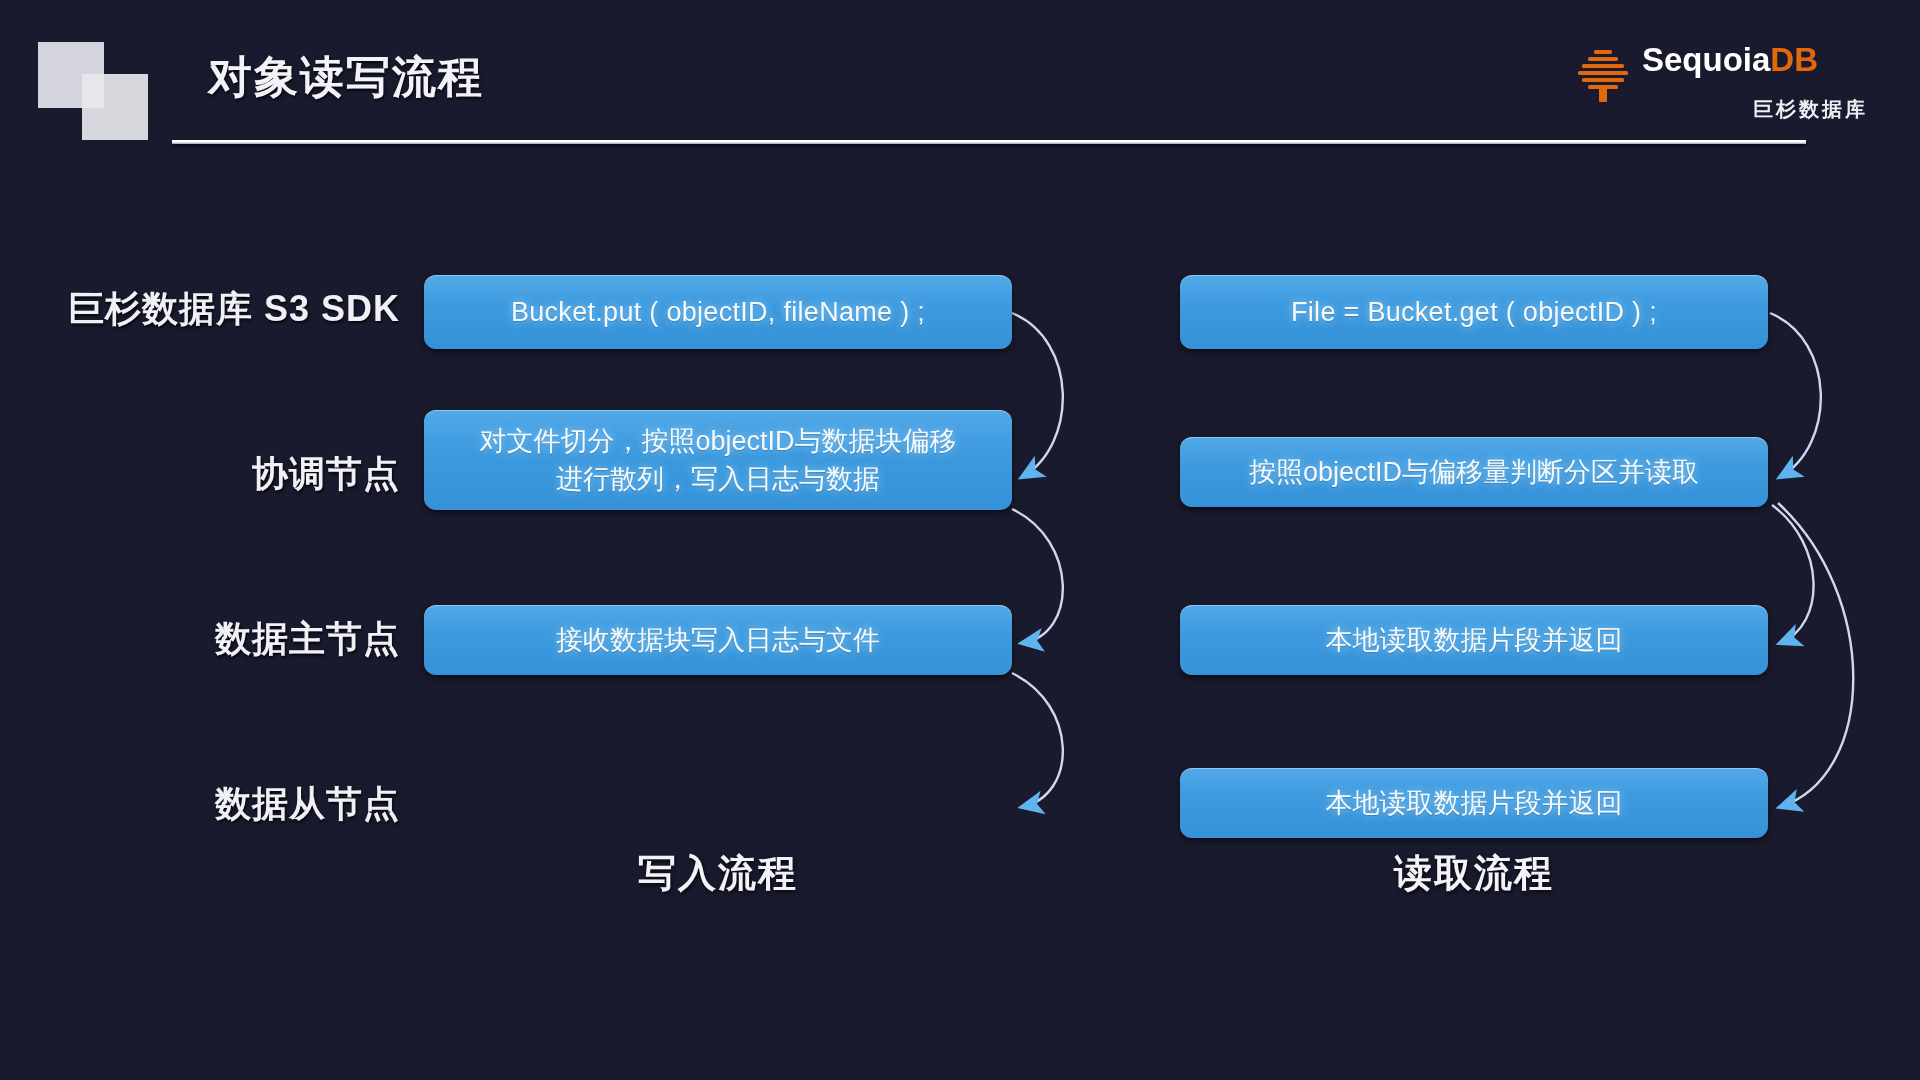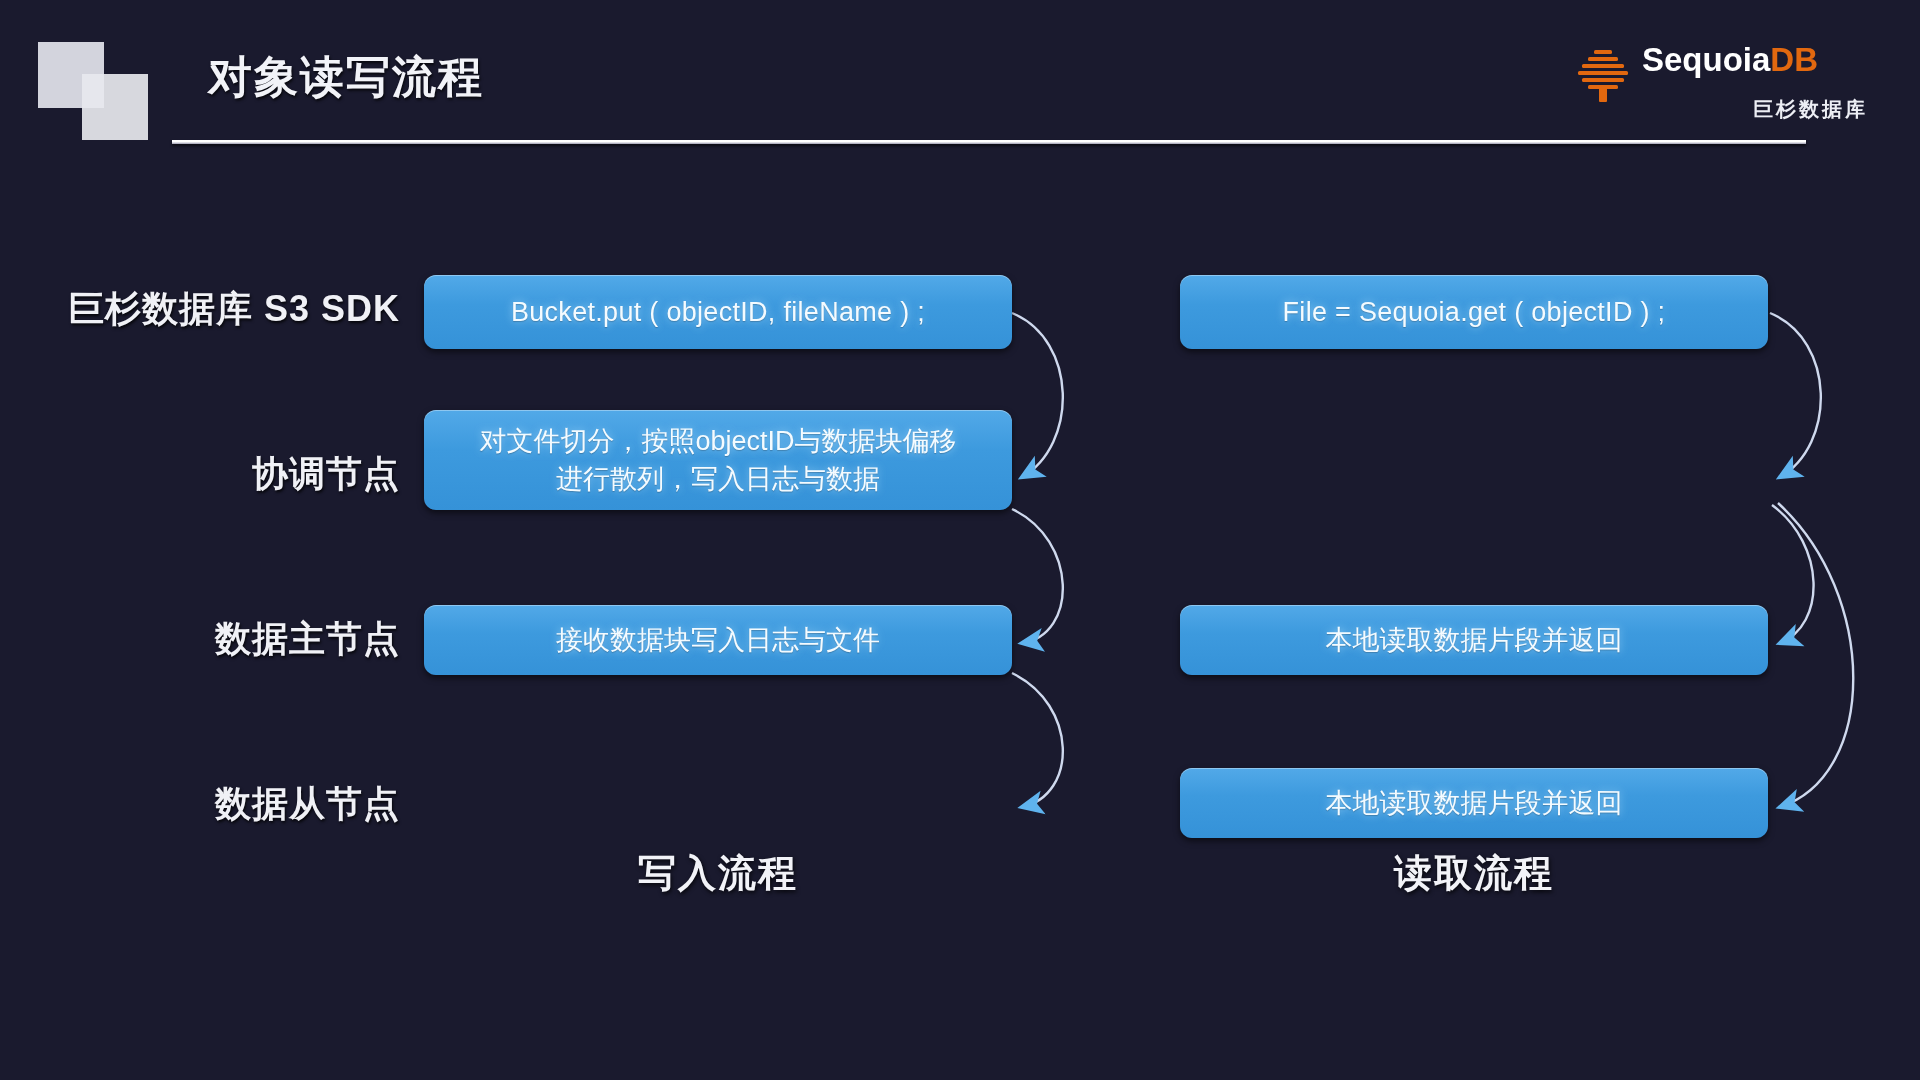--- a/index.html
+++ b/index.html
@@ -247,23 +247,26 @@
       <span>对文件切分，按照objectID与数据块偏移</span>
       <span class="line2">进行散列，写入日志与数据</span>
     </div>
 
     <div class="node-box" style="left:424px; top:440px; width:588px; height:70px;">
       <span>接收数据块写入日志与文件</span>
     </div>
 
 
     <div class="node-box code" style="left:1180px; top:110px; width:588px; height:74px;">
-      <span>File = Sequoia.get ( objectID ) ;</span>
-    </div>
-
+      <span>File = Bucket.get ( objectID ) ;</span>
+    </div>
+
+    <div class="node-box" style="left:1180px; top:272px; width:588px; height:70px;">
+      <span>按照objectID与偏移量判断分区并读取</span>
+    </div>
 
     <div class="node-box" style="left:1180px; top:440px; width:588px; height:70px;">
       <span>本地读取数据片段并返回</span>
     </div>
 
     <div class="node-box" style="left:1180px; top:603px; width:588px; height:70px;">
       <span>本地读取数据片段并返回</span>
     </div>
 
     <div class="flow-caption" style="left:424px; top:683px; width:588px;">写入流程</div>

